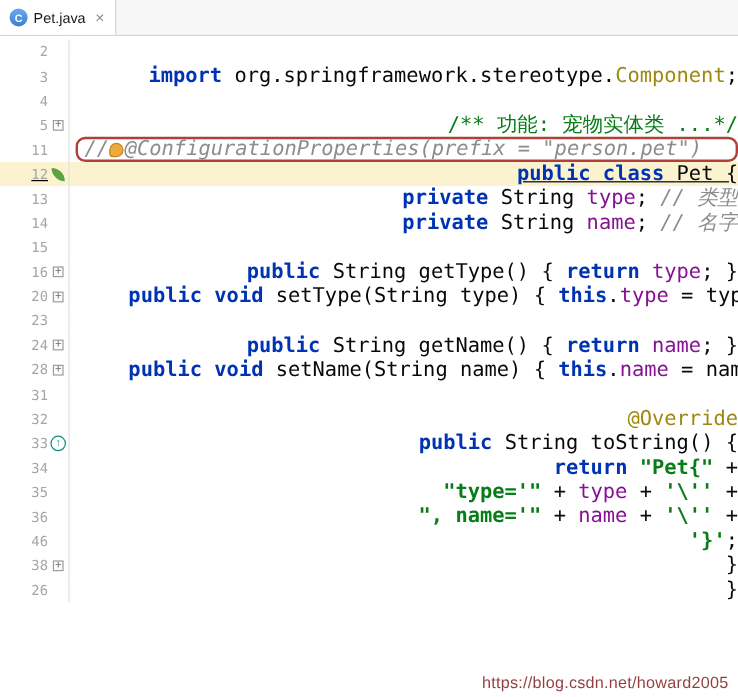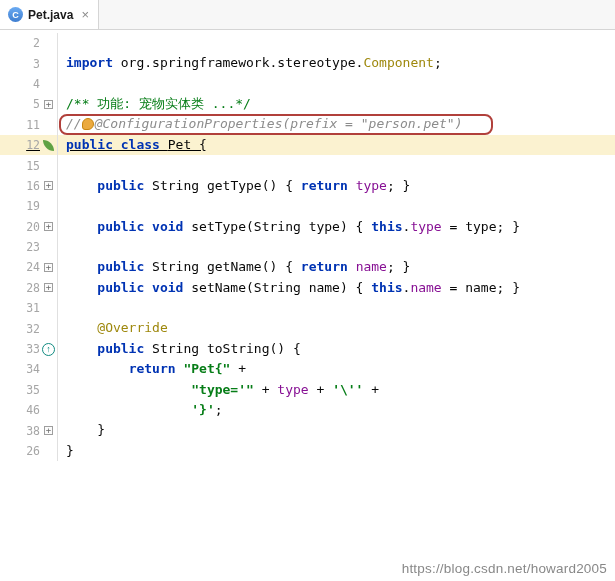--- a/index.html
+++ b/index.html
@@ -10,34 +10,34 @@
   
   .tabbar { height:30px; background:#f7f7f7; border-bottom:1px solid #d5d5d5;
             display:flex; align-items:stretch; flex:0 0 auto; }
   .tab { display:flex; align-items:center; gap:5px; padding:0 9px 0 8px;
          background:#ffffff; border-right:1px solid #d5d5d5; font-size:12px; color:#1a1a1a;
          cursor:default; }
   .tab-icon { width:15px; height:15px; border-radius:50%;
               background:linear-gradient(180deg,#6aaaf2,#3f7ed0);
               color:#fff; font-size:9px; font-weight:bold;
               display:inline-flex; align-items:center; justify-content:center; }
-  .tab-title { font-family:"Liberation Sans", sans-serif;font-weight:bold; }
+  .tab-title { font-family:"Liberation Sans", sans-serif; }
   .tab-close { color:#8a8a8a; font-size:13px; margin-left:3px; line-height:1; }
 
   
   .editor { position:relative; flex:1 1 auto; background:#ffffff; padding-top:3px; }
   .row { display:flex; height:20.4px; align-items:center; }
   .row.current { background:var(--current-line-bg);text-decoration:underline; }
   .gutter { flex:0 0 58px; display:flex; align-items:center; justify-content:flex-end;
             height:100%; border-right:1px solid #e0e0e0; padding-right:0; }
   .ln { color:var(--line-number); font-family:"DejaVu Sans Mono", monospace;
         font-size:11.5px; text-align:right; }
   .gslot { width:17px; height:100%; display:flex; align-items:center; justify-content:center; }
   .code { flex:1 1 auto; padding-left:8px; white-space:pre;
-          font-family:"DejaVu Sans Mono", monospace; font-size:13px; line-height:20.4px; }
+          font-family:"DejaVu Sans Mono", monospace; font-size:17px; line-height:20.4px;text-align:right; }
 
   .seg-keyword   { color:var(--keyword); font-weight:bold; }
   .seg-plain     { color:var(--plain); }
   .seg-annotation{ color:var(--annotation); }
   .seg-comment   { color:var(--comment); font-style:italic; }
   .seg-doc       { color:var(--doc); }
   .seg-string    { color:var(--string); font-weight:bold; }
   .seg-field     { color:var(--field); }
 
   
@@ -52,21 +52,21 @@
   
   .fold { width:9px; height:9px; border:1px solid #9e9e9e; background:#fbfbfb;
           color:#6e6e6e; font-size:9px; line-height:7px; text-align:center;
           display:inline-block; font-family:"DejaVu Sans Mono", monospace; }
   .bean { width:11px; height:11px; background:var(--bean-icon);
           border-radius:0 100% 0 100%; display:inline-block; }
   .override { width:13px; height:13px; border:1px solid var(--override-icon); border-radius:50%;
           color:var(--override-icon); font-size:9px; font-weight:bold;
           display:inline-flex; align-items:center; justify-content:center; }
 
-  .watermark { position:absolute; right:8px; bottom:5px; color:#737373; opacity:.85;
+  .watermark { position:absolute; right:8px; bottom:5px; color:#7f1d1d; opacity:.85;
                font-size:13.5px; letter-spacing:.2px; pointer-events:none; }
 </style>
 </head>
 <body>
 
 <div class="app">
   <div class="tabbar">
     <div class="tab">
       <span class="tab-icon">C</span>
       <span class="tab-title">Pet.java</span>
@@ -116,43 +116,50 @@
           <div class="gutter">
             <span class="ln">12</span>
             <span class="gslot">
               <span class="bean"></span>
             </span>
           </div>
           <div class="code"><span class="seg-keyword">public class </span><span class="seg-plain">Pet {</span></div>
         </div>
         <div class="row">
           <div class="gutter">
+            <span class="ln">13</span>
+            <span class="gslot"></span>
+          </div>
+          <div class="code"><span class="seg-plain">    </span><span class="seg-keyword">private </span><span class="seg-plain">String </span><span class="seg-field">type</span><span class="seg-plain">; </span><span class="seg-comment">// 类型</span></div>
+        </div>
+        <div class="row">
+          <div class="gutter">
+            <span class="ln">14</span>
+            <span class="gslot"></span>
+          </div>
+          <div class="code"><span class="seg-plain">    </span><span class="seg-keyword">private </span><span class="seg-plain">String </span><span class="seg-field">name</span><span class="seg-plain">; </span><span class="seg-comment">// 名字</span></div>
+        </div>
+        <div class="row">
+          <div class="gutter">
             <span class="ln">15</span>
             <span class="gslot"></span>
           </div>
           <div class="code"></div>
         </div>
         <div class="row">
           <div class="gutter">
             <span class="ln">16</span>
             <span class="gslot">
               <span class="fold">+</span>
             </span>
           </div>
           <div class="code"><span class="seg-plain">    </span><span class="seg-keyword">public </span><span class="seg-plain">String getType() { </span><span class="seg-keyword">return </span><span class="seg-field">type</span><span class="seg-plain">; }</span></div>
         </div>
         <div class="row">
           <div class="gutter">
-            <span class="ln">19</span>
-            <span class="gslot"></span>
-          </div>
-          <div class="code"></div>
-        </div>
-        <div class="row">
-          <div class="gutter">
             <span class="ln">20</span>
             <span class="gslot">
               <span class="fold">+</span>
             </span>
           </div>
           <div class="code"><span class="seg-plain">    </span><span class="seg-keyword">public void </span><span class="seg-plain">setType(String type) { </span><span class="seg-keyword">this</span><span class="seg-plain">.</span><span class="seg-field">type</span><span class="seg-plain"> = type; }</span></div>
         </div>
         <div class="row">
           <div class="gutter">
             <span class="ln">23</span>
@@ -207,20 +214,27 @@
             <span class="gslot"></span>
           </div>
           <div class="code"><span class="seg-plain">        </span><span class="seg-keyword">return </span><span class="seg-string">"Pet{"</span><span class="seg-plain"> +</span></div>
         </div>
         <div class="row">
           <div class="gutter">
             <span class="ln">35</span>
             <span class="gslot"></span>
           </div>
           <div class="code"><span class="seg-plain">                </span><span class="seg-string">"type='"</span><span class="seg-plain"> + </span><span class="seg-field">type</span><span class="seg-plain"> + </span><span class="seg-string">'\''</span><span class="seg-plain"> +</span></div>
+        </div>
+        <div class="row">
+          <div class="gutter">
+            <span class="ln">36</span>
+            <span class="gslot"></span>
+          </div>
+          <div class="code"><span class="seg-plain">                </span><span class="seg-string">", name='"</span><span class="seg-plain"> + </span><span class="seg-field">name</span><span class="seg-plain"> + </span><span class="seg-string">'\''</span><span class="seg-plain"> +</span></div>
         </div>
         <div class="row">
           <div class="gutter">
             <span class="ln">46</span>
             <span class="gslot"></span>
           </div>
           <div class="code"><span class="seg-plain">                </span><span class="seg-string">'}'</span><span class="seg-plain">;</span></div>
         </div>
         <div class="row">
           <div class="gutter">

